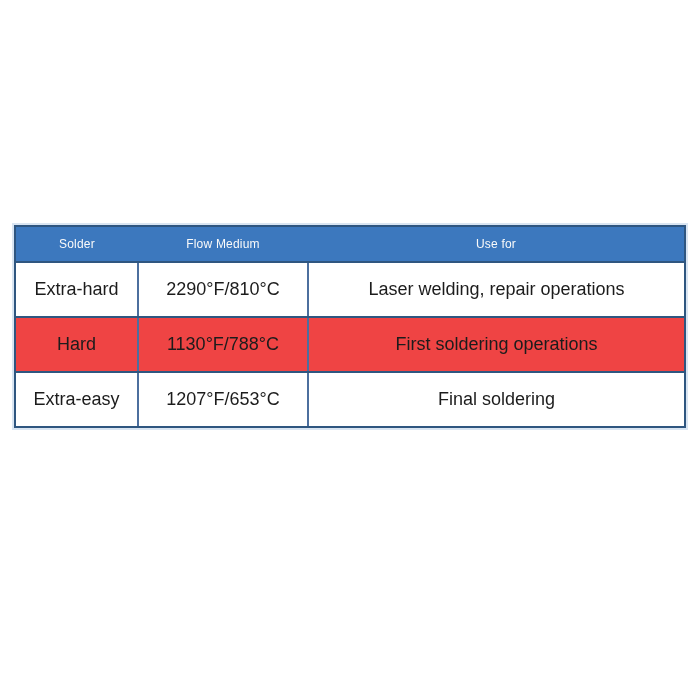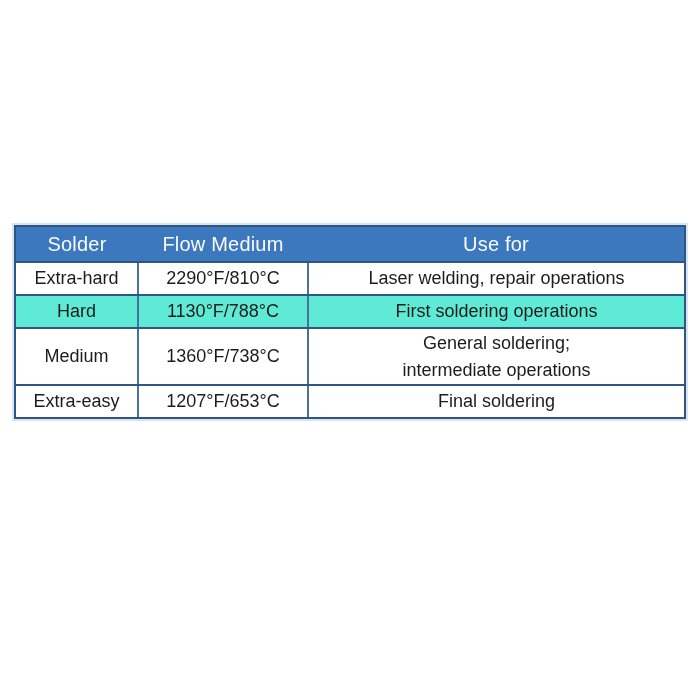--- a/index.html
+++ b/index.html
@@ -31,44 +31,44 @@
     box-shadow: 0 0 0 2px rgba(186, 208, 232, 0.55);
     background: #ffffff;
   }
   col.c-solder { width: 123px; }
   col.c-flow   { width: 170px; }
   col.c-use    { width: auto;  }
 
   thead th {
     background: #3C78BE;
     color: #FAFAFA;
-    font-size: 20px;
+    font-size: 12px;
     font-weight: 400;
     height: 32px;
     vertical-align: middle;
     border: none;
     border-bottom: 2px solid #2F5680;
     letter-spacing: 0.2px;
   }
   tbody td {
     color: #1C1C1C;
     font-size: 18px;
     text-align: center;
     vertical-align: middle;
     border-top: 2px solid #2F5680;
     border-bottom: 2px solid #2F5680;
     border-left: 2px solid #4C6F9E;
     border-right: 2px solid #4C6F9E;
     background: #ffffff;
-    padding: 1px 4px;
+    padding: 12px 4px;
     line-height: 1.45;
   }
   tbody td:first-child { border-left: none; }
   tbody td:last-child  { border-right: none; }
-  tbody tr.shaded td   { background: #5eead4; }
+  tbody tr.shaded td   { background: #ef4444; }
   tbody tr.single td   { height: 29px; }
   tbody tr.double td   { height: 53px; }
   td.cell-use { white-space: pre-line; }
 </style>
 </head>
 <body>
 
 <div class="stage">
   <div class="table-wrap">
     <table class="solder-table">
@@ -88,26 +88,20 @@
         <tr class="single">
           <td class="cell-solder">Extra-hard</td>
           <td class="cell-flow">2290°F/810°C</td>
           <td class="cell-use">Laser welding, repair operations</td>
         </tr>
         <tr class="single shaded">
           <td class="cell-solder">Hard</td>
           <td class="cell-flow">1130°F/788°C</td>
           <td class="cell-use">First soldering operations</td>
         </tr>
-        <tr class="double">
-          <td class="cell-solder">Medium</td>
-          <td class="cell-flow">1360°F/738°C</td>
-          <td class="cell-use">General soldering;
-intermediate operations</td>
-        </tr>
         <tr class="single">
           <td class="cell-solder">Extra-easy</td>
           <td class="cell-flow">1207°F/653°C</td>
           <td class="cell-use">Final soldering</td>
         </tr>
       </tbody>
     </table>
   </div>
 </div>
 

